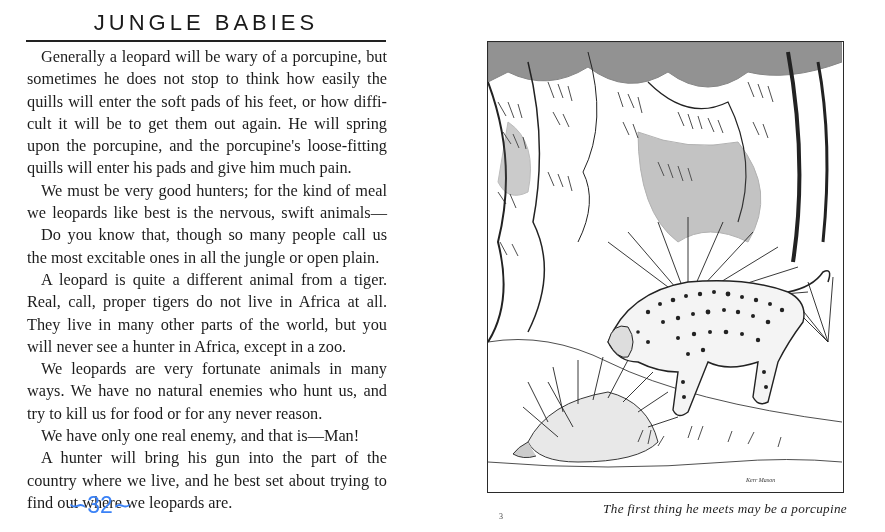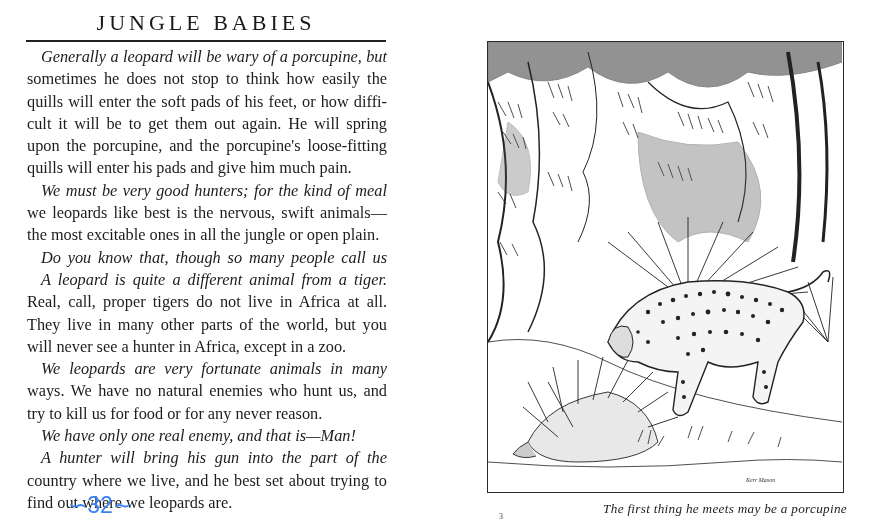--- a/index.html
+++ b/index.html
@@ -3,31 +3,31 @@
 <meta charset="utf-8">
 <style>
   html, body { margin: 0; padding: 0; }
   body {
     width: 885px; height: 532px; background: #ffffff; position: relative; overflow: hidden;
     font-family: "DejaVu Serif", "Liberation Serif", serif; color: #1a1a1a;
   }
   .left-page { position: absolute; left: 0; top: 0; width: 400px; height: 532px; }
   .running-head {
     position: absolute; left: 26px; top: 10px; width: 360px; text-align: center;
-    font-family: Liberation Serif, serif; font-size: 22px; letter-spacing: 4px; color: #1a1a1a;
+    font-family: Liberation Sans, sans-serif; font-size: 22px; letter-spacing: 4px; color: #1a1a1a;
   }
   .head-rule { position: absolute; left: 26px; top: 40px; width: 360px; height: 0; border-top: 2px solid #222; }
   .body-text {
     position: absolute; left: 27px; top: 46px; width: 360px;
     font-family: "Liberation Serif", serif; font-size: 16.3px; line-height: 22.3px;
     text-align: justify; color: #1c1c1c;
   }
   .line { display: block; white-space: nowrap; text-align-last: justify; text-align: justify; }
   .line.last { text-align-last: left; }
-  .line.indent { padding-left: 14px; font-style: italic; }
+  .line.indent { padding-left: 14px; }
   .folio-left {
     position: absolute; left: 68px; top: 492px; font-family: Liberation Sans, sans-serif; font-size: 23px; color: #3b82f6;
   }
   .right-page { position: absolute; left: 476px; top: 0; width: 395px; height: 532px; margin-top: 15px; }
   .illustration {
     position: absolute; left: 11px; top: 26px; width: 357px; height: 452px;
     border: 1.5px solid #2a2a2a; background: #fff; overflow: hidden; box-sizing: border-box;
   }
   .illustration svg { display: block; }
   .caption {
@@ -44,22 +44,22 @@
   <div class="head-rule"></div>
   <div class="body-text" id="body-text">
       <span class="line indent">Generally a leopard will be wary of a porcupine, but</span>
       <span class="line">sometimes he does not stop to think how easily the</span>
       <span class="line">quills will enter the soft pads of his feet, or how diffi-</span>
       <span class="line">cult it will be to get them out again.  He will spring</span>
       <span class="line">upon the porcupine, and the porcupine's loose-fitting</span>
       <span class="line last">quills will enter his pads and give him much pain.</span>
       <span class="line indent">We must be very good hunters; for the kind of meal</span>
       <span class="line">we leopards like best is the nervous, swift animals—</span>
+      <span class="line indent">Do you know that, though so many people call us</span>
       <span class="line last">the most excitable ones in all the jungle or open plain.</span>
-      <span class="line indent">Do you know that, though so many people call us</span>
       <span class="line indent">A leopard is quite a different animal from a tiger.</span>
       <span class="line">Real, call, proper tigers do not live in Africa at all.</span>
       <span class="line">They live in many other parts of the world, but you</span>
       <span class="line last">will never see a hunter in Africa, except in a zoo.</span>
       <span class="line indent">We leopards are very fortunate animals in many</span>
       <span class="line">ways.  We have no natural enemies who hunt us, and</span>
       <span class="line last">try to kill us for food or for any never reason.</span>
       <span class="line indent last">We have only one real enemy, and that is—Man!</span>
       <span class="line indent">A hunter will bring his gun into the part of the</span>
       <span class="line">country where we live, and he best set about trying to</span>

